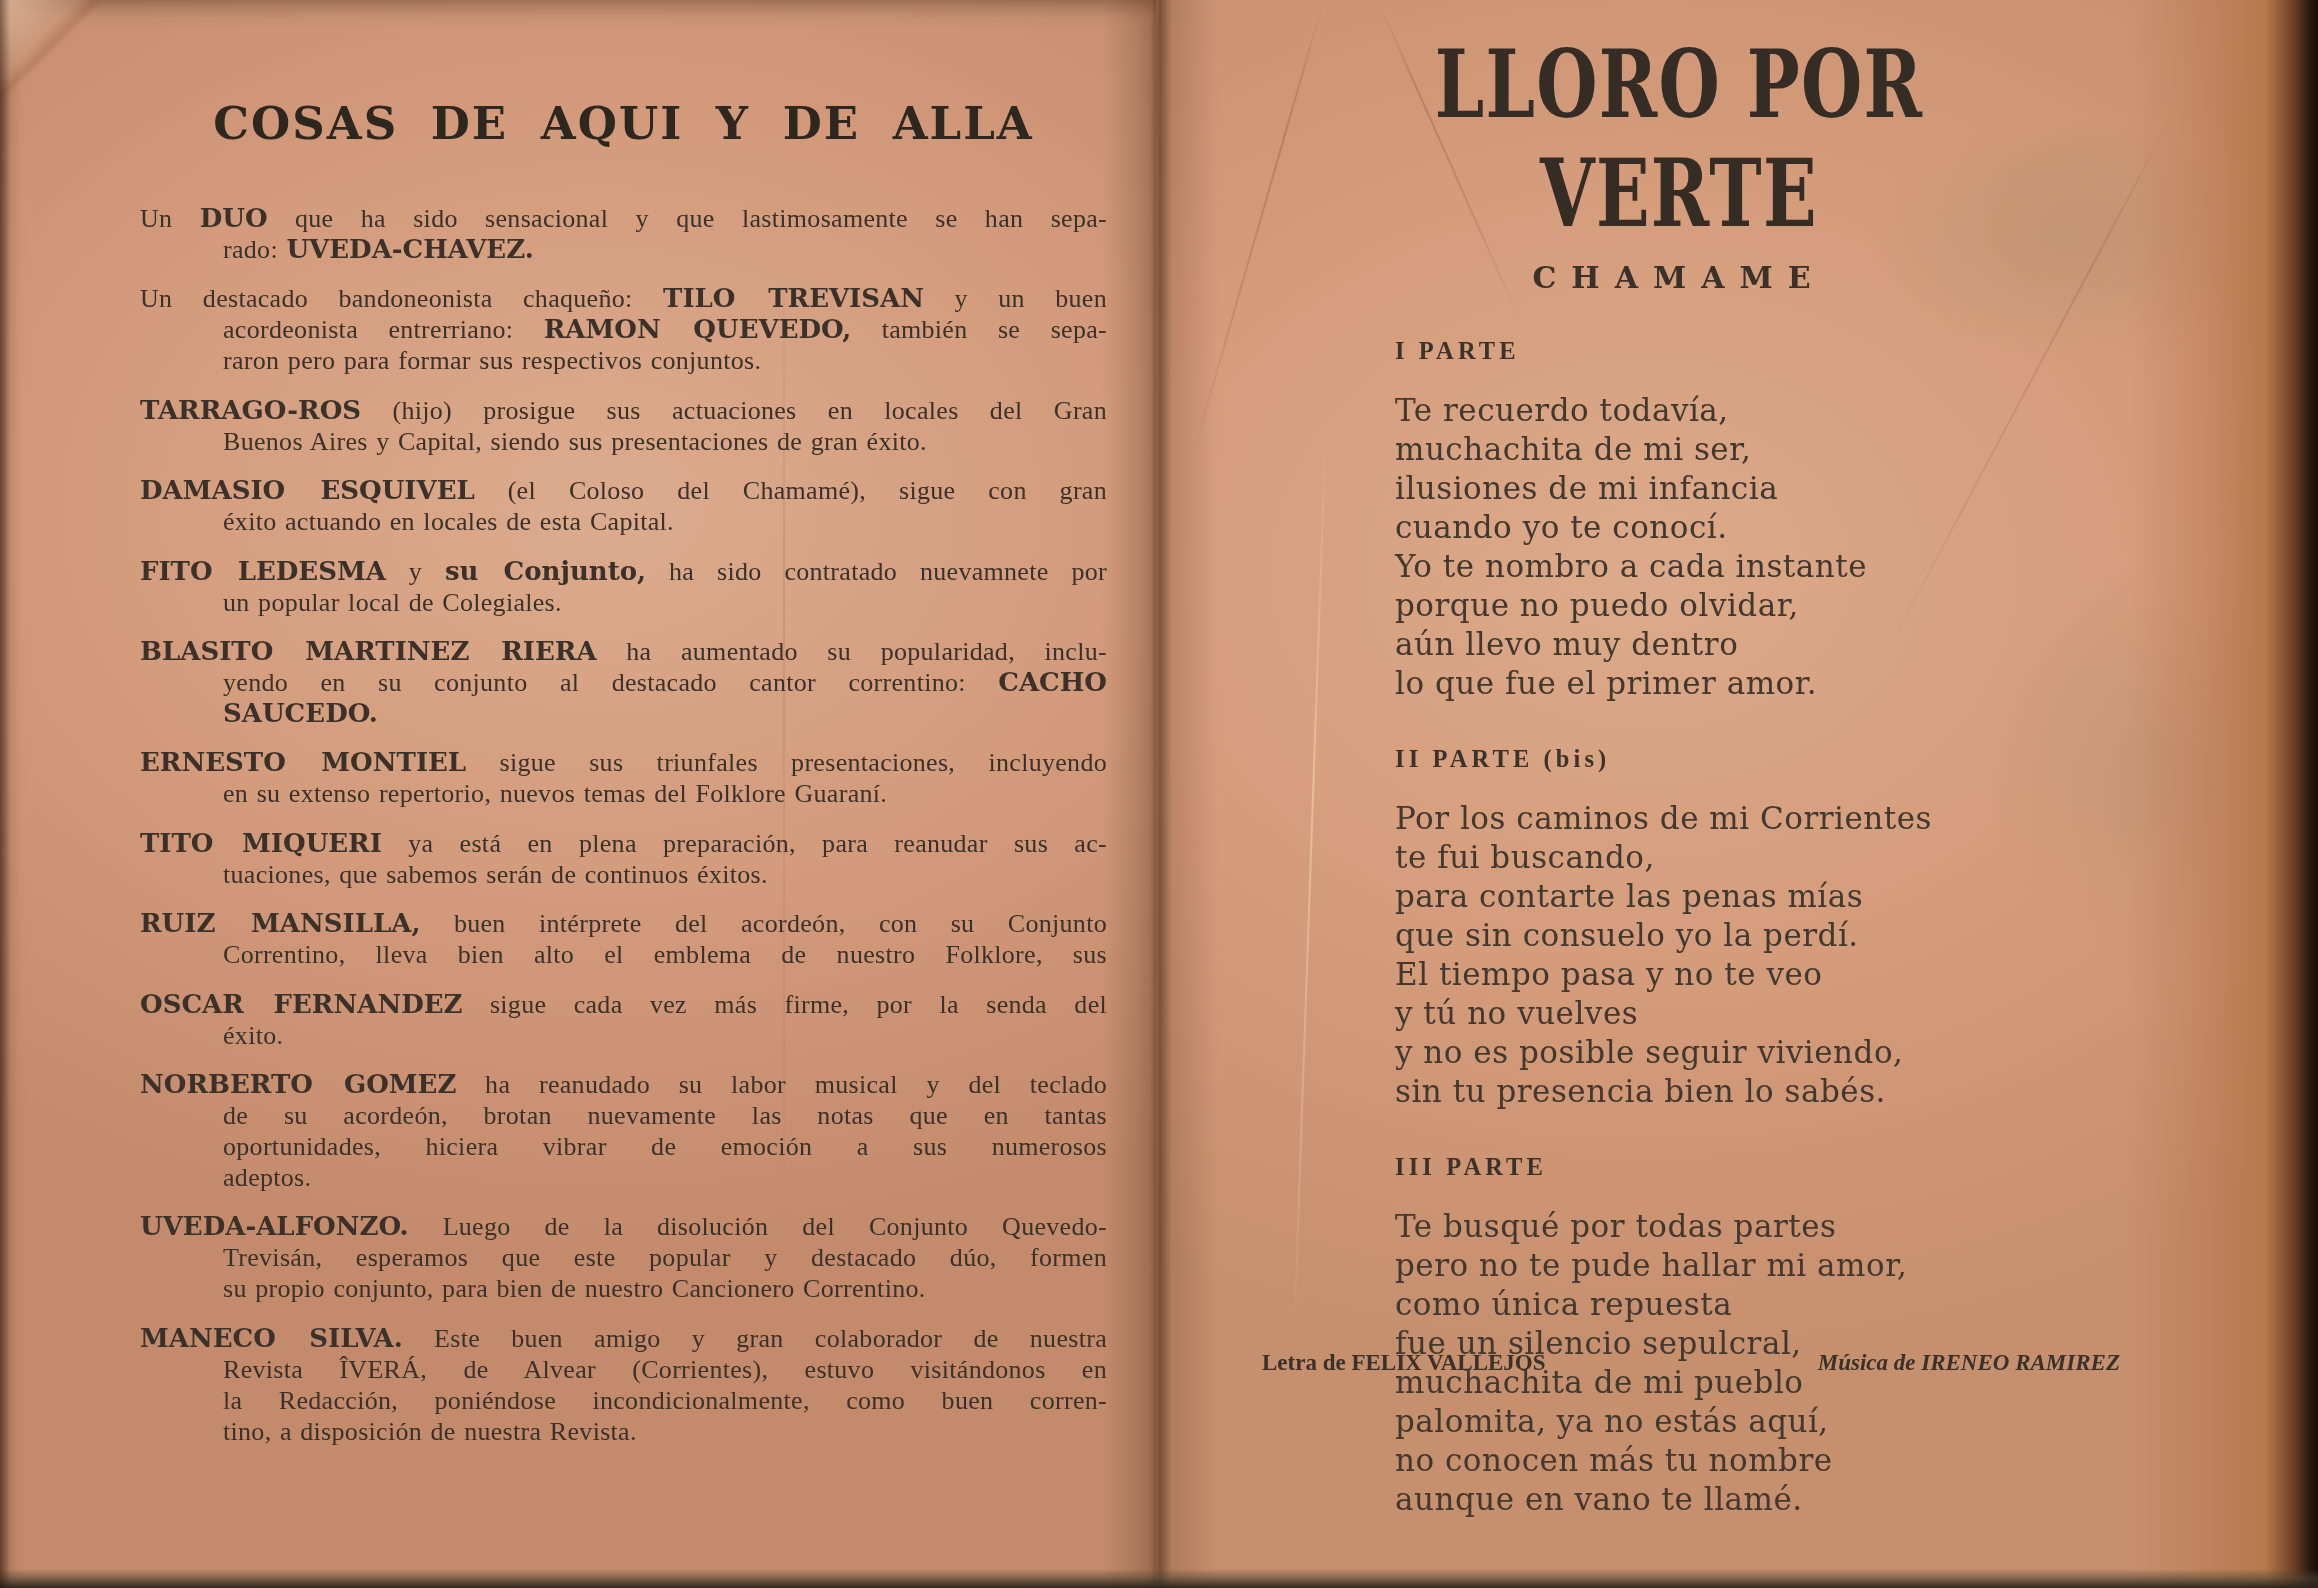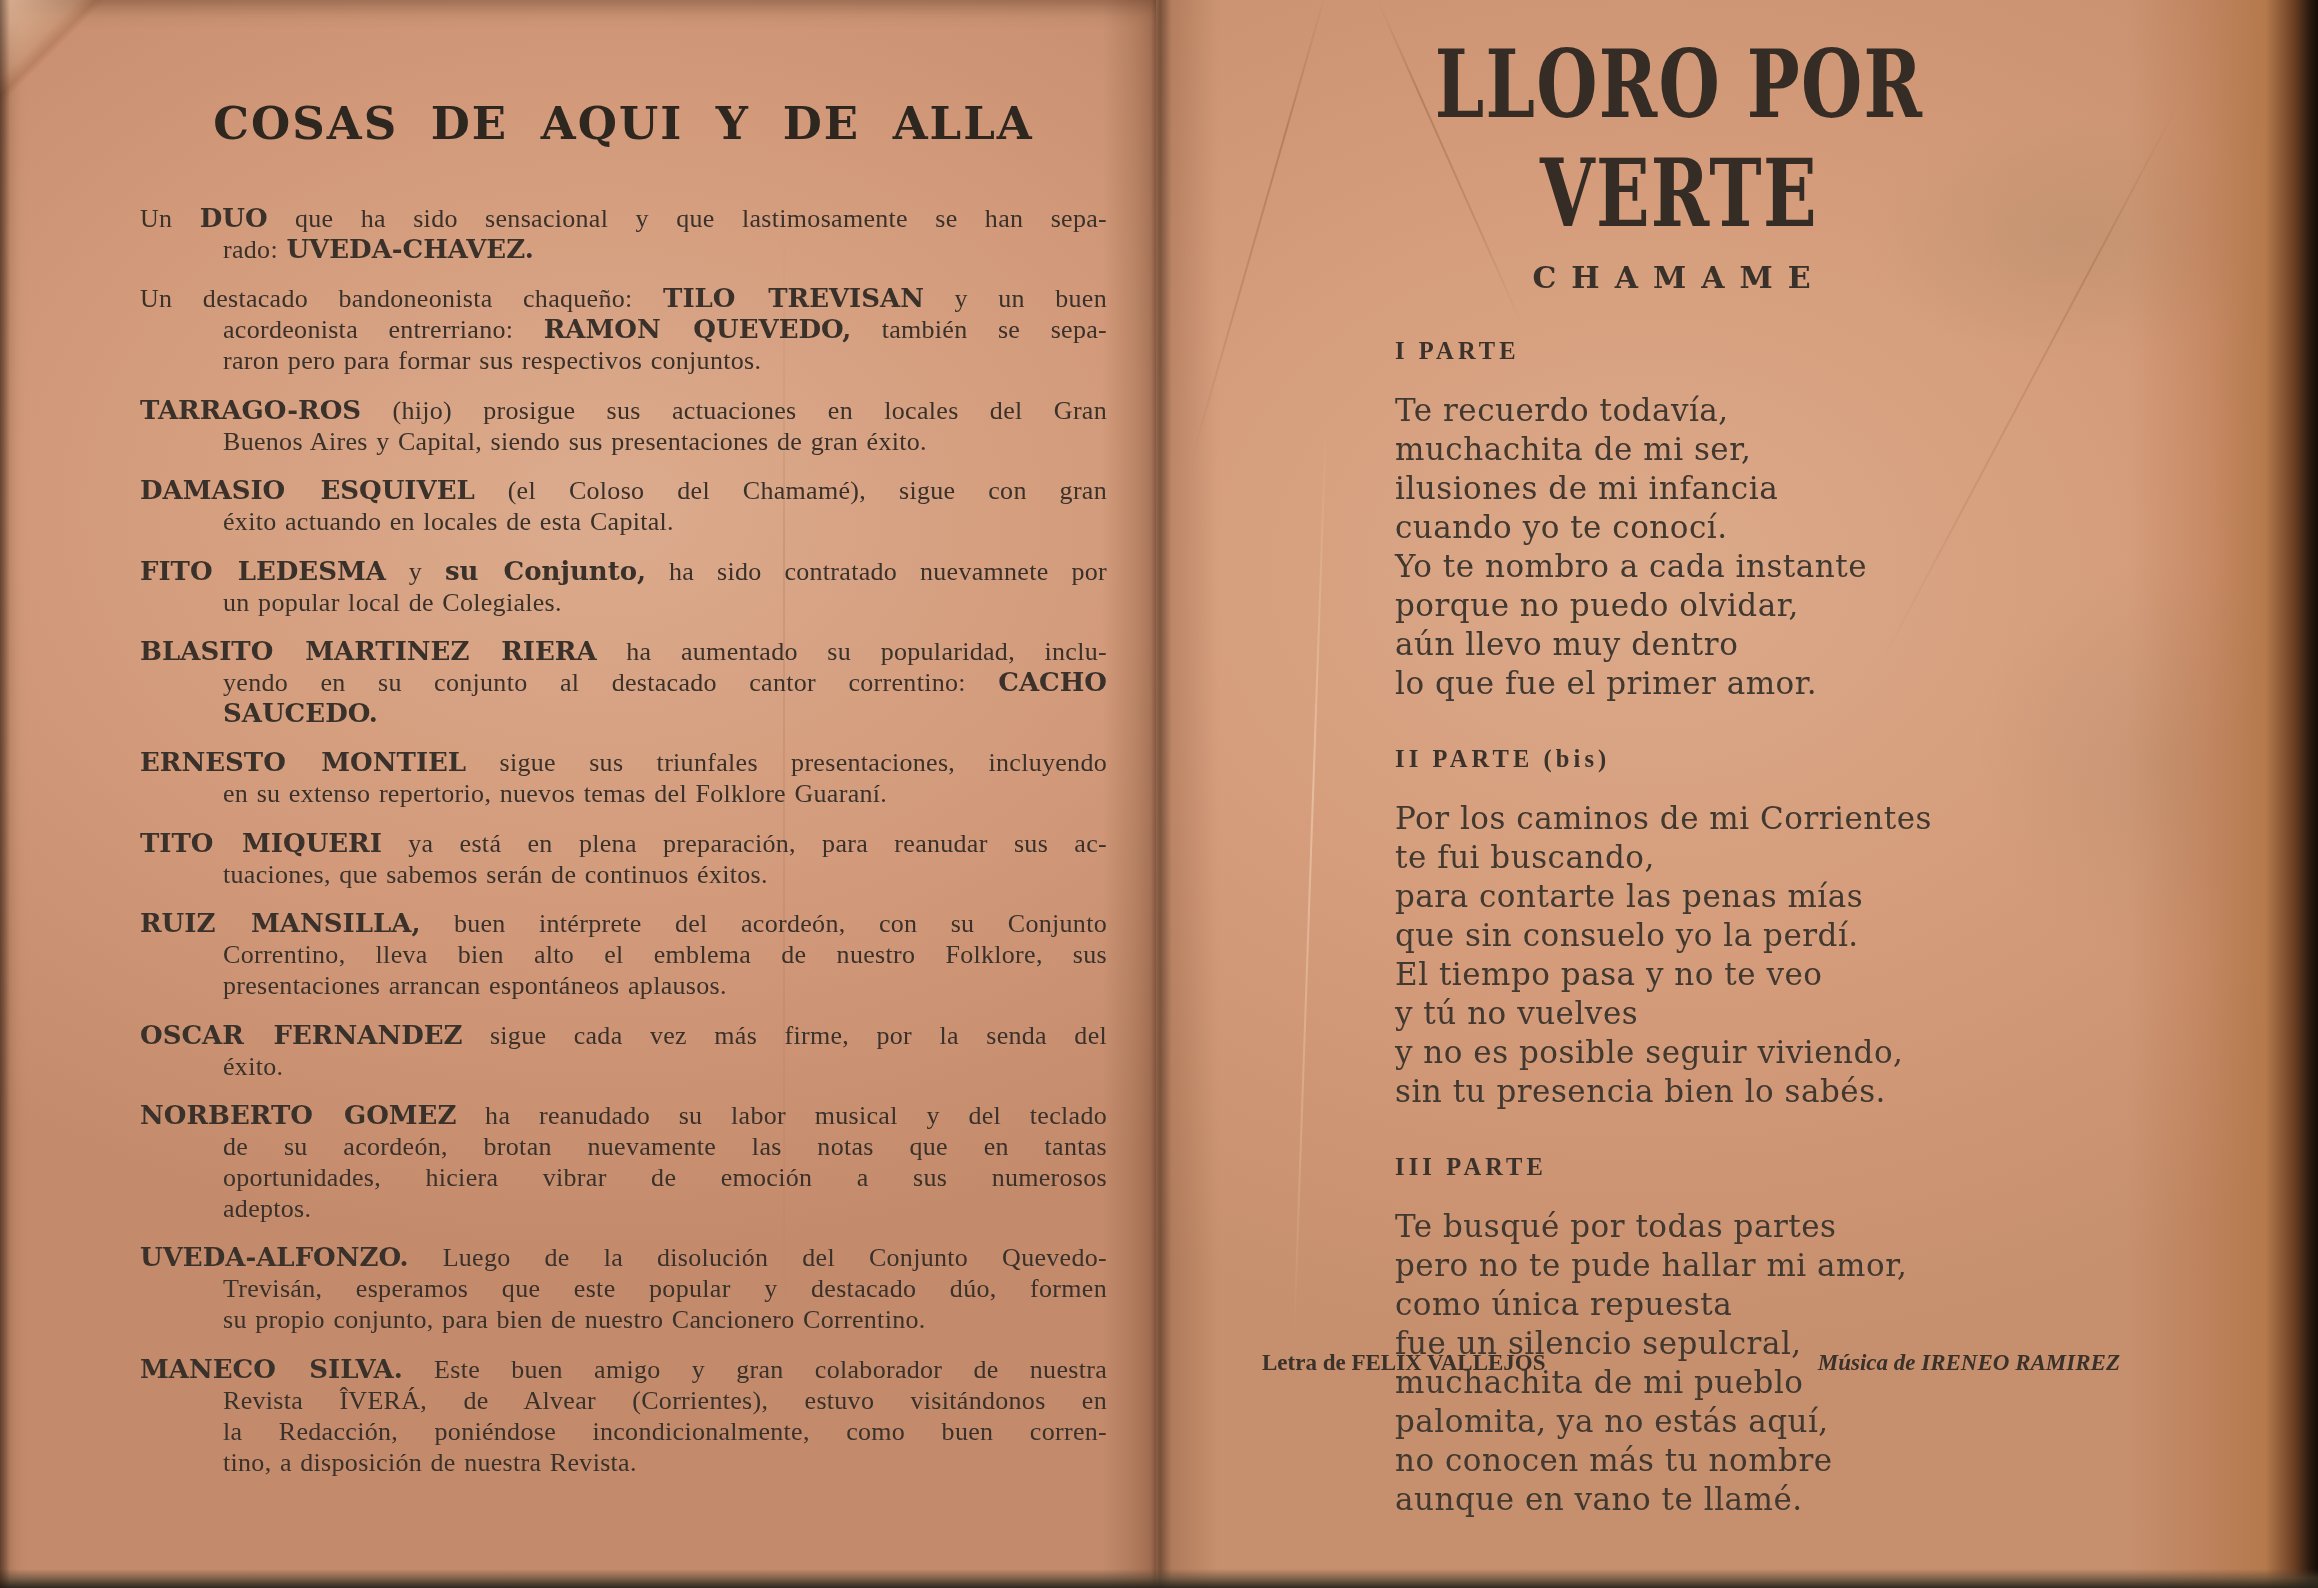--- a/index.html
+++ b/index.html
@@ -102,21 +102,20 @@
           <div class="nline first"><span class="b">ERNESTO MONTIEL</span><span> sigue sus triunfales presentaciones, incluyendo</span></div>
           <div class="nline last"><span>en su extenso repertorio, nuevos temas del Folklore Guaraní.</span></div>
         </div>
         <div class="news-p">
           <div class="nline first"><span class="b">TITO MIQUERI</span><span> ya está en plena preparación, para reanudar sus ac-</span></div>
           <div class="nline last"><span>tuaciones, que sabemos serán de continuos éxitos.</span></div>
         </div>
         <div class="news-p">
           <div class="nline first"><span class="b">RUIZ MANSILLA,</span><span> buen intérprete del acordeón, con su Conjunto</span></div>
           <div class="nline"><span>Correntino, lleva bien alto el emblema de nuestro Folklore, sus</span></div>
-          <div class="nline last"><span>presentaciones arrancan espontáneos aplausos.</span></div>
         </div>
         <div class="news-p">
           <div class="nline first"><span class="b">OSCAR FERNANDEZ</span><span> sigue cada vez más firme, por la senda del</span></div>
           <div class="nline last"><span>éxito.</span></div>
         </div>
         <div class="news-p">
           <div class="nline first"><span class="b">NORBERTO GOMEZ</span><span> ha reanudado su labor musical y del teclado</span></div>
           <div class="nline"><span>de su acordeón, brotan nuevamente las notas que en tantas</span></div>
           <div class="nline"><span>oportunidades, hiciera vibrar de emoción a sus numerosos</span></div>
           <div class="nline last"><span>adeptos.</span></div>

